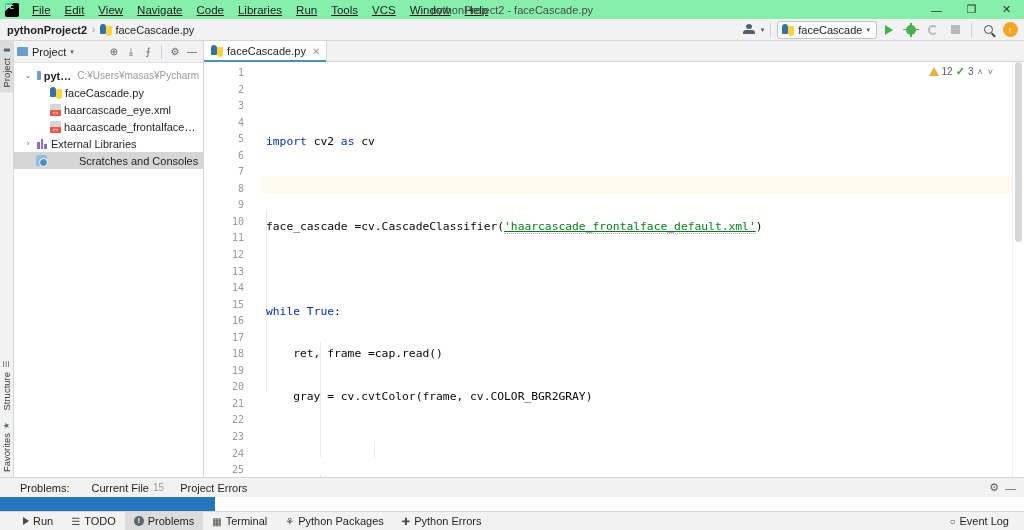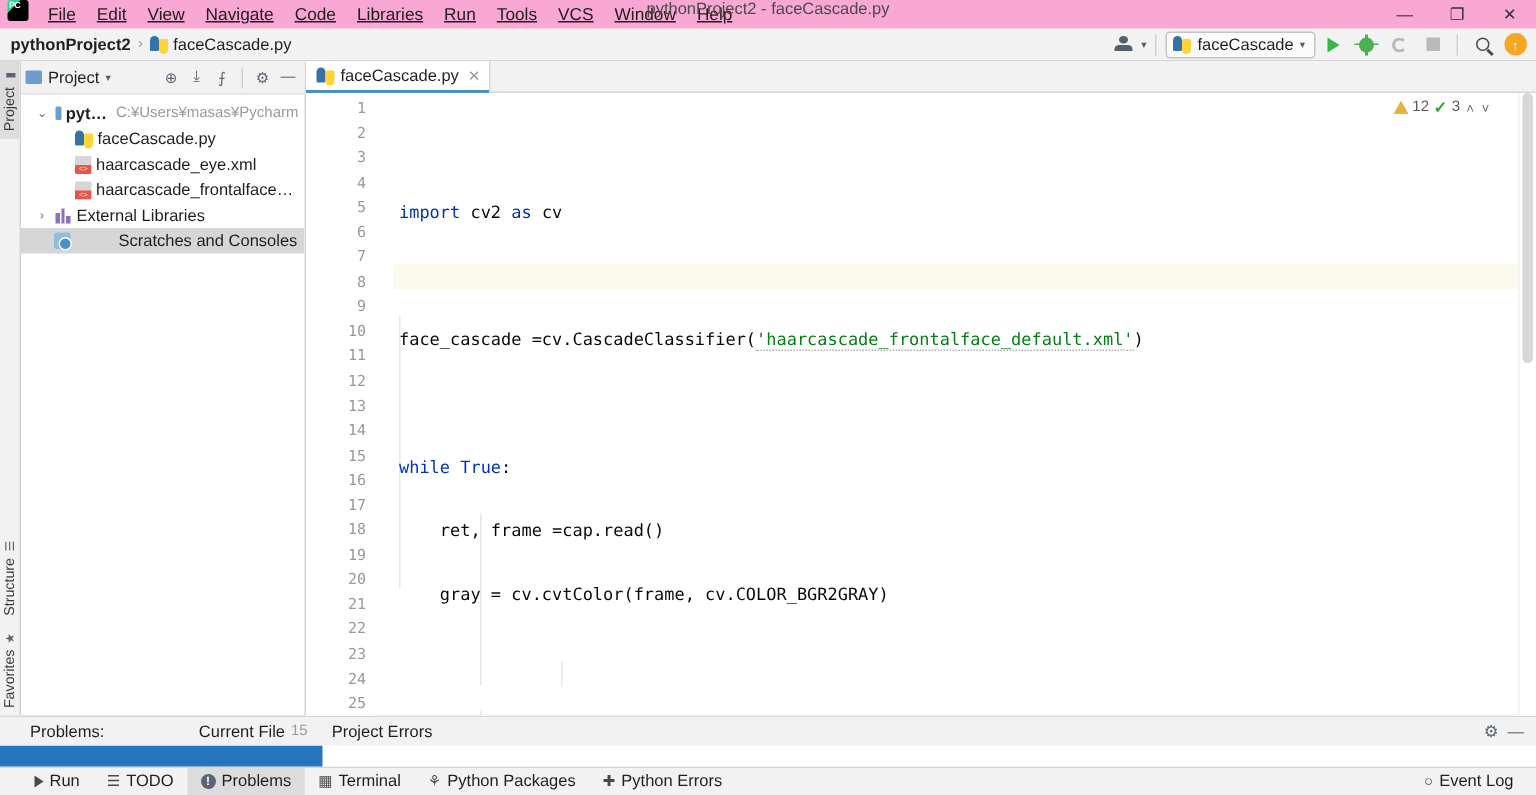--- a/index.html
+++ b/index.html
@@ -9,21 +9,21 @@
     background: #f2f2f2;
     font-family: "Liberation Sans", sans-serif;
     font-size: 11px;
     color: #1f1f1f;
     -webkit-font-smoothing: antialiased;
   }
   .app { width: 1024px; height: 530px; display: flex; flex-direction: column; background: #f2f2f2; }
 
   
   .titlebar {
-    height: 19px; background: #f9a8d4; display: flex; 
+    height: 19px; background: #86efac; display: flex; align-items: center;
     position: relative; flex: none;
   }
   .pc-logo {
     width: 14px; height: 14px; margin: 0 6px 0 5px; border-radius: 2px;
     background: linear-gradient(135deg,#21d789 0%,#21d789 30%,#000 30%,#000 100%);
     position: relative; flex: none;
   }
   .pc-logo::after {
     content: "PC"; position: absolute; left: 1px; top: 1px;
     font-size: 6px; color: #fff; font-weight: bold; letter-spacing: -0.5px;
@@ -186,36 +186,36 @@
     padding-top: 3px; white-space: pre; color: #080808;
   }
   .cline { height: 16.55px; line-height: 16.55px; position: relative; padding-left: 4px; }
   .cline.caret { background: #fcfaed; }
   .indent-guide { position: absolute; top: 0; bottom: 0; width: 1px; background: #e8e8e8; }
 
   .kw  { color: #0033b3; font-weight: normal; }
   .str { color: #067d17; }
   .num { color: #1750eb; }
   .plain { color: #080808; }
-  .typo { border-bottom: 1px dotted #b0b0b0; }
+  .typo { border-bottom: 1px dotted #b0b0b0; text-decoration: underline; }
 
   .scroll-strip {
     width: 12px; background: #fff; flex: none; border-left: 1px solid #f0f0f0; position: relative;
   }
   .scroll-thumb { position: absolute; top: 0; left: 2px; width: 7px; height: 180px; background: #d8d8d8; border-radius: 4px; }
 
   
   .bottom-panel { height: 34px; background: #f2f2f2; border-top: 1px solid #d6d6d6; flex: none; display: flex; flex-direction: column; }
   .prob-header {
     height: 19px; display: flex; align-items: center; gap: 0; padding-left: 20px; position: relative;
     font-size: 11px;
   }
   .prob-label { color: #1f1f1f; margin-right: 14px; }
   .prob-tab { padding: 0 8px; color: #1f1f1f; cursor: default; display: flex; align-items: center; gap: 4px; }
-  .prob-tab.active { font-weight: normal; margin-left: 41px; }
+  .prob-tab.active { font-weight: normal; }
   .prob-count { color: #9a9a9a; font-size: 10px; }
   .prob-right { margin-left: auto; display: flex; align-items: center; gap: 6px; padding-right: 8px; color: #5b6572; font-size: 11px; }
   .gear-ico { font-size: 11px; color: #5b6572; cursor: default; }
 
   .prob-rows { height: 14px; overflow: hidden; position: relative; background: #fff; }
   .prob-row { height: 15px; display: flex; align-items: center; gap: 5px; padding-left: 30px; font-size: 11px; }
   .prob-row.sel { background: #2675bf; color: #fff; }
 
   
   .statusbar {

